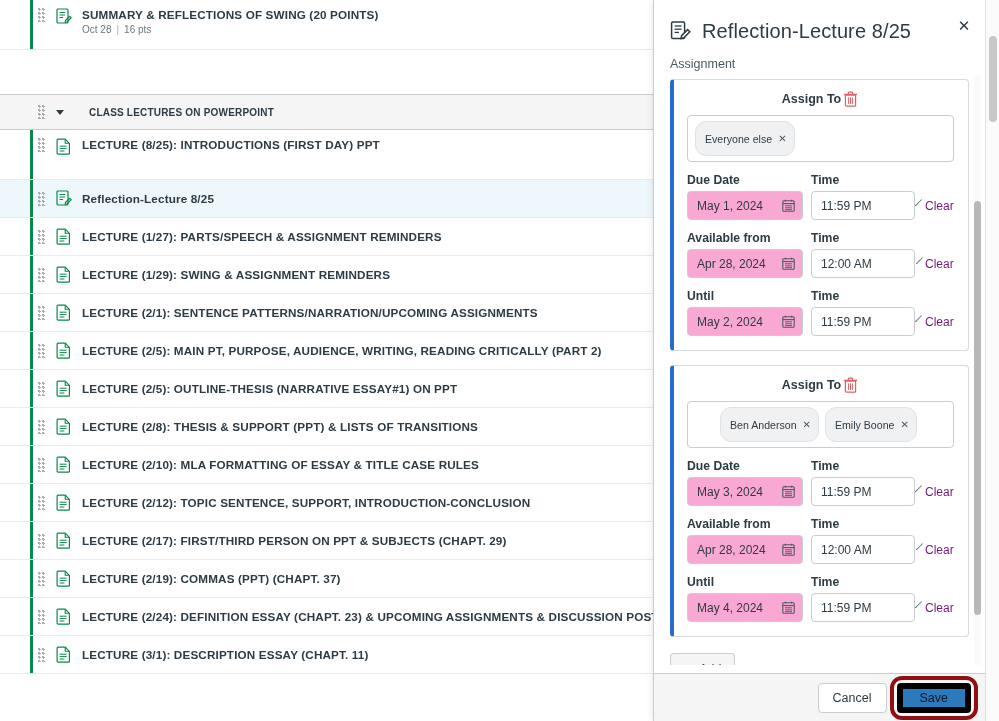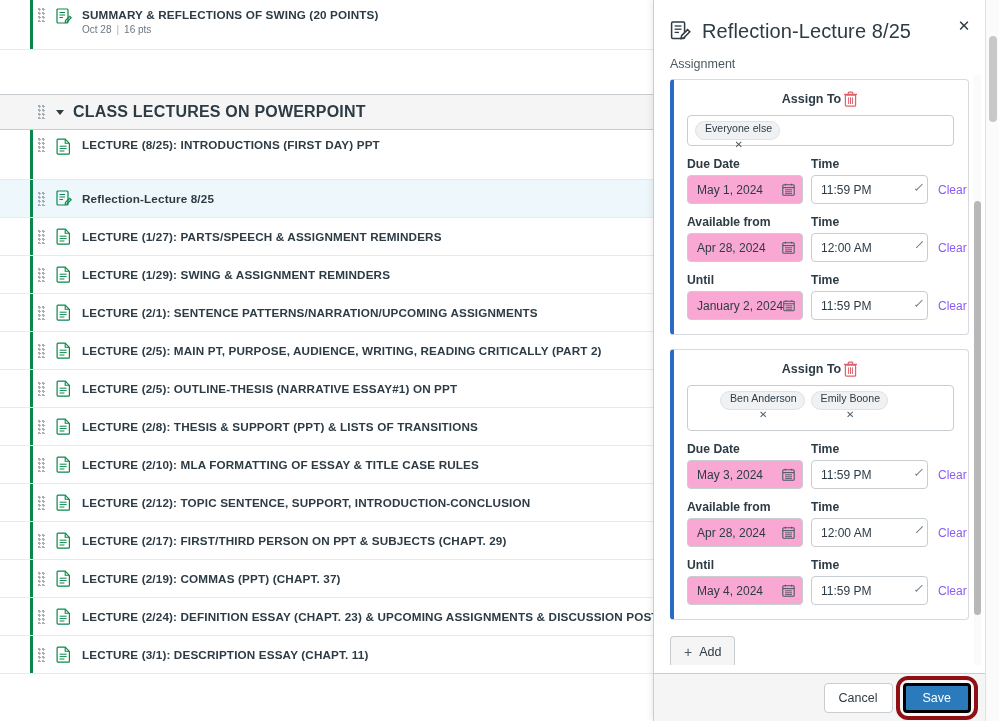--- a/index.html
+++ b/index.html
@@ -34,22 +34,22 @@
   }
   .module-header .drag { margin-right:10px; }
   .module-header .caret {
     width:0;height:0;
     border-left:4.5px solid transparent;
     border-right:4.5px solid transparent;
     border-top:5.5px solid #2d3b45;
     margin-right:9px;
   }
   .module-title {
-    font-size:16px; font-weight:700; letter-spacing:.2px;
-    color:#2d3b45; text-transform:uppercase;
+    font-size:10px; font-weight:700; letter-spacing:.2px;
+    color:#2d3b45; text-transform:uppercase;margin-left:16px;
   }
 
   
   .item-row {
     position:relative;
     display:flex; align-items:center;
     height:38px;
     border-bottom:1px solid #e8eaec;
     background:#fff;
     padding-left:38px;
@@ -153,54 +153,54 @@
     border:1px solid #c7cdd1; border-radius:4px;
     background:#fff;
     min-height:30px;
     padding:5px 7px;
     display:flex; flex-wrap:wrap; gap:6px; align-items:flex-start;
   }
   .token-field.tall { min-height:46px;padding-left:32px; }
   .token {
     display:inline-flex; align-items:center; gap:6px;
     background:#f0f1f3; border:1px solid #dfe1e4;
-    border-radius:11px; height:19px;
+    border-radius:11px; height:35px;
     padding:0 7px 0 9px;
-    font-size:10.6px; color:#2d3b45; white-space:nowrap;flex-direction:column;
+    font-size:10.6px; color:#2d3b45; white-space:nowrap;
   }
   .token .x { font-size:10px; color:#4a5a63; cursor:pointer; line-height:1; }
 
   .field-row { margin-top:11px; }
   .field-labels { display:flex; }
   .field-labels .l1 { width:124px; flex:0 0 auto; }
   .field-labels .l2 { flex:1 1 auto; }
   .fld-label { font-size:12.2px; font-weight:700; color:#2d3b45; }
   .field-inputs { display:flex; align-items:center; margin-top:4px; gap:8px; }
 
   .date-input {
     width:116px; height:29px; flex:0 0 auto;
     border:1px solid #c7cdd1; border-radius:4px; background:#f9a8d4;
     display:flex; align-items:center; justify-content:space-between;
     padding:0 7px 0 9px;
   }
   .date-input .val { font-size:12px; color:#2d3b45; white-space:nowrap; }
   .time-input {
-    width:117px; height:29px; flex:0 0 auto;
+    width:104px; height:29px; flex:0 0 auto;
     border:1px solid #c7cdd1; border-radius:4px; background:#fff;
     display:flex; align-items:center; justify-content:space-between;
     padding:0 7px 0 9px;
     gap:47px;
   }
   .time-input .val { font-size:12px; color:#2d3b45; white-space:nowrap; }
   .chev {
     width:9px; height:9px; border-right:1.4px solid #6b7780; border-bottom:1.4px solid #6b7780;
     transform:rotate(45deg) translate(-2px,-2px);
   }
   .clear-link {
-    font-size:12px; color:#8b5cf6; cursor:pointer; white-space:nowrap;
+    font-size:12px; color:#701a75; cursor:pointer; white-space:nowrap;
     margin-left:2px;
   }
 
   .add-btn {
     display:inline-flex; align-items:center; gap:7px;
     height:30px; padding:0 13px;
     border:1px solid #c7cdd1; border-bottom:none;
     border-radius:4px 4px 0 0;
     background:#f5f5f5;
     font-size:12.5px; color:#2d3b45; cursor:pointer;
@@ -233,22 +233,22 @@
   }
   .btn-cancel {
     height:30px; padding:0 14px;
     background:#fff; border:1px solid #c7cdd1; border-radius:4px;
     font-size:12.5px; color:#2d3b45; cursor:pointer;
     font-family:"Liberation Sans", sans-serif;
   }
   .save-wrap { position:relative; display:inline-flex; }
   .btn-save {
     height:30px; padding:0 17px;
-    background:#2b7abc; border:3px solid #000000; border-radius:4px;
-    font-size:12.5px; color:#ffffff; cursor:pointer;
+    background:#2b7abc; border:6px solid #000000; border-radius:4px;
+    font-size:12.5px; color:#0f172a; cursor:pointer;
     font-family:"Liberation Sans", sans-serif;
   }
   .save-highlight {
     position:absolute; left:-7px; top:-7px; right:-7px; bottom:-7px;
     border:4px solid #8f0f14; border-radius:12px;
     pointer-events:none;
   }
 </style>
 </head>
 <body>
@@ -565,21 +565,21 @@
                   <span class="clear-link">Clear</span>
                 </div>
               </div>
               <div class="field-row">
                 <div class="field-labels">
                   <span class="fld-label l1">Until</span>
                   <span class="fld-label l2">Time</span>
                 </div>
                 <div class="field-inputs">
                   <div class="date-input">
-                    <span class="val">January 2, 2024</span>
+                    <span class="val">May 2, 2024</span>
                     <svg width="13" height="13" viewBox="0 0 13 13">
   <rect x="0.8" y="1.8" width="11.4" height="10.4" rx="1" fill="none" stroke="#4a5a63" stroke-width="1.1"></rect>
   <line x1="0.8" y1="4.6" x2="12.2" y2="4.6" stroke="#4a5a63" stroke-width="1.1"></line>
   <line x1="3.4" y1="0.7" x2="3.4" y2="2.6" stroke="#4a5a63" stroke-width="1.1"></line>
   <line x1="9.6" y1="0.7" x2="9.6" y2="2.6" stroke="#4a5a63" stroke-width="1.1"></line>
   <line x1="3" y1="6.8" x2="10" y2="6.8" stroke="#4a5a63" stroke-width=".9"></line>
   <line x1="3" y1="8.8" x2="10" y2="8.8" stroke="#4a5a63" stroke-width=".9"></line>
   <line x1="3" y1="10.6" x2="10" y2="10.6" stroke="#4a5a63" stroke-width=".9"></line>
 </svg>
                   </div>

